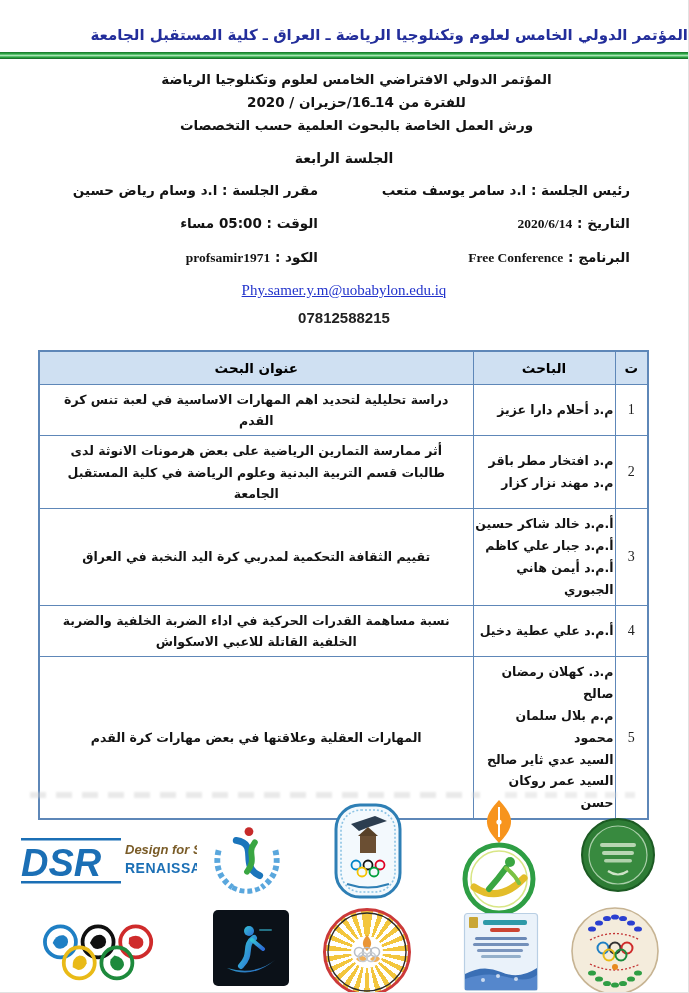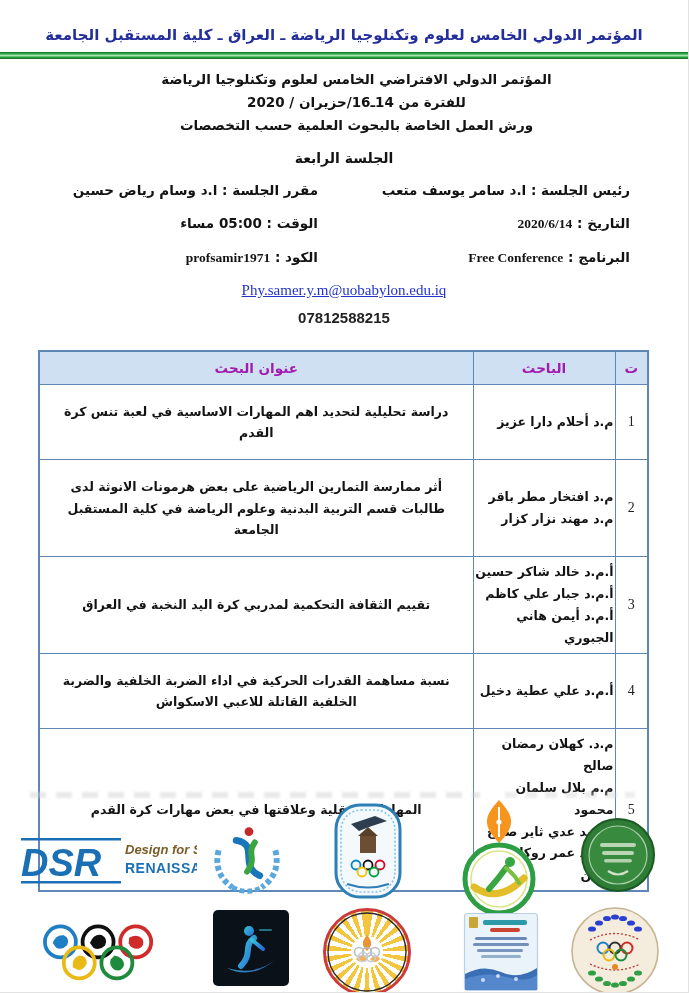--- a/index.html
+++ b/index.html
@@ -5,21 +5,21 @@
   * { margin:0; padding:0; box-sizing:border-box; }
   html,body { background:#ffffff; }
   body { font-family:"DejaVu Sans", sans-serif; }
   .page{
     position:relative; width:689px; height:993px; background:#fff;
     margin:0 auto; overflow:hidden;
     border-right:1px solid #e2e2e2; border-bottom:1px solid #e2e2e2;
   }
   
   .doc-title{
-    padding-top:26px; text-align:center;
+    padding-top:26px; text-align:right;
     font-size:15px; font-weight:700; color:#232e9b;
   }
   .green-rule{
     margin-top:8px; height:7px; width:100%;
     background:linear-gradient(180deg,#17702a 0%,#2fae47 28%,#a9e2b4 50%,#2fae47 72%,#145f23 100%);
   }
   .subtitles{ margin-top:9px; text-align:center;padding-left:25px; }
   .subtitle{ font-size:13.5px; font-weight:700; color:#131313; line-height:1.7; }
   .session-title{
     margin-top:13px; text-align:center;
@@ -45,35 +45,35 @@
   
   table.research{
     margin:24px 39px 0 39px; width:611px;
     border-collapse:collapse; direction:rtl;
     border:2px solid #5e87b8;
   }
   table.research th, table.research td{
     border:1.4px solid #5e87b8; vertical-align:middle;
   }
   table.research th{
-    background:#cfe0f2; color:#a21caf; font-size:13.5px; font-weight:700;
+    background:#cfe0f2; color:#000000; font-size:13.5px; font-weight:700;
     padding:8px 4px; text-align:center;
   }
   col.c-no{ width:33px; } col.c-res{ width:142px; }
   td.no-cell{
     text-align:center; font-family:"Liberation Serif", serif;
     font-size:14px; font-weight:400; color:#222;
   }
   td.res-cell{
     font-size:12.5px; font-weight:700; color:#131313;
     text-align:right; padding:4px 1px; line-height:1.75; white-space:pre-line;
   }
   td.title-cell{
     font-size:12.5px; font-weight:700; color:#131313;
-    text-align:center; padding:16px 10px; line-height:1.7;
+    text-align:center; padding:4px 10px; line-height:1.7;
   }
   
   .logos{ position:absolute; top:782px; left:0; width:689px; height:211px; direction:ltr; }
   .logo{ position:absolute; }
   .faint-line{
     position:absolute; left:30px; top:10px; width:450px; height:6px;
     background:repeating-linear-gradient(90deg,#cfcfcf 0 16px,transparent 16px 26px);
     opacity:.45; filter:blur(1px);
   }
   .faint-line2{

